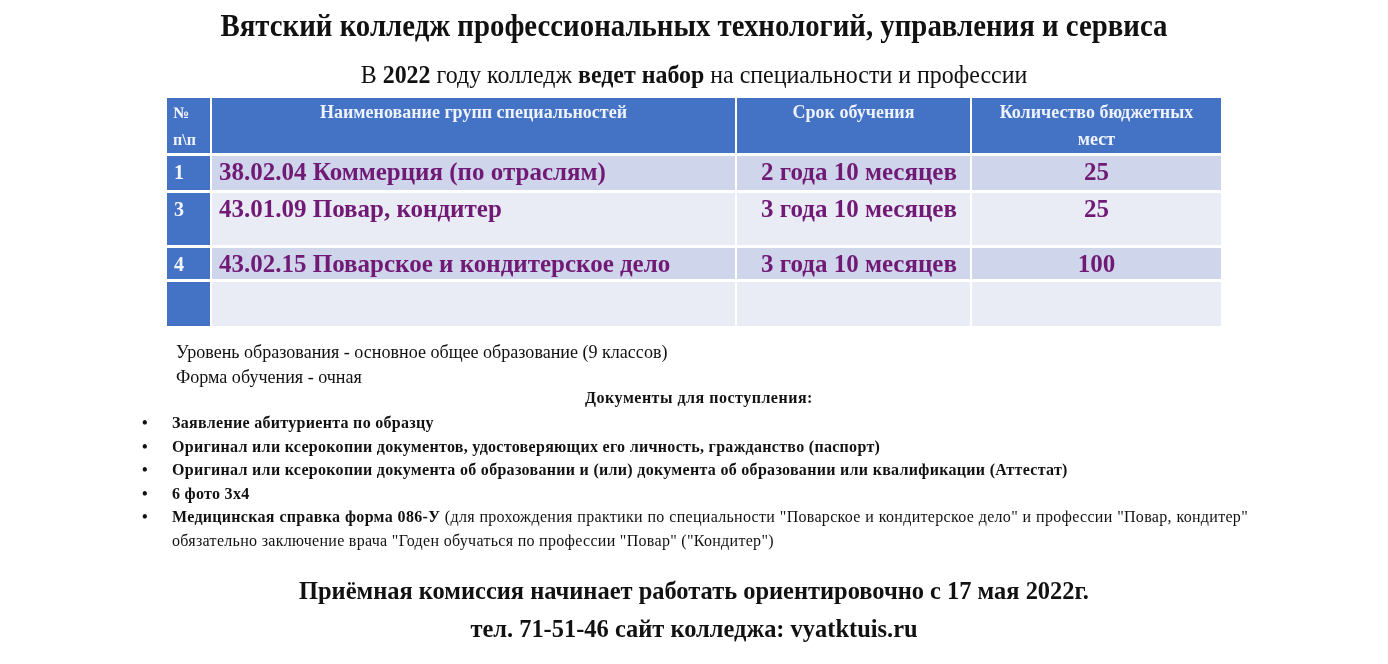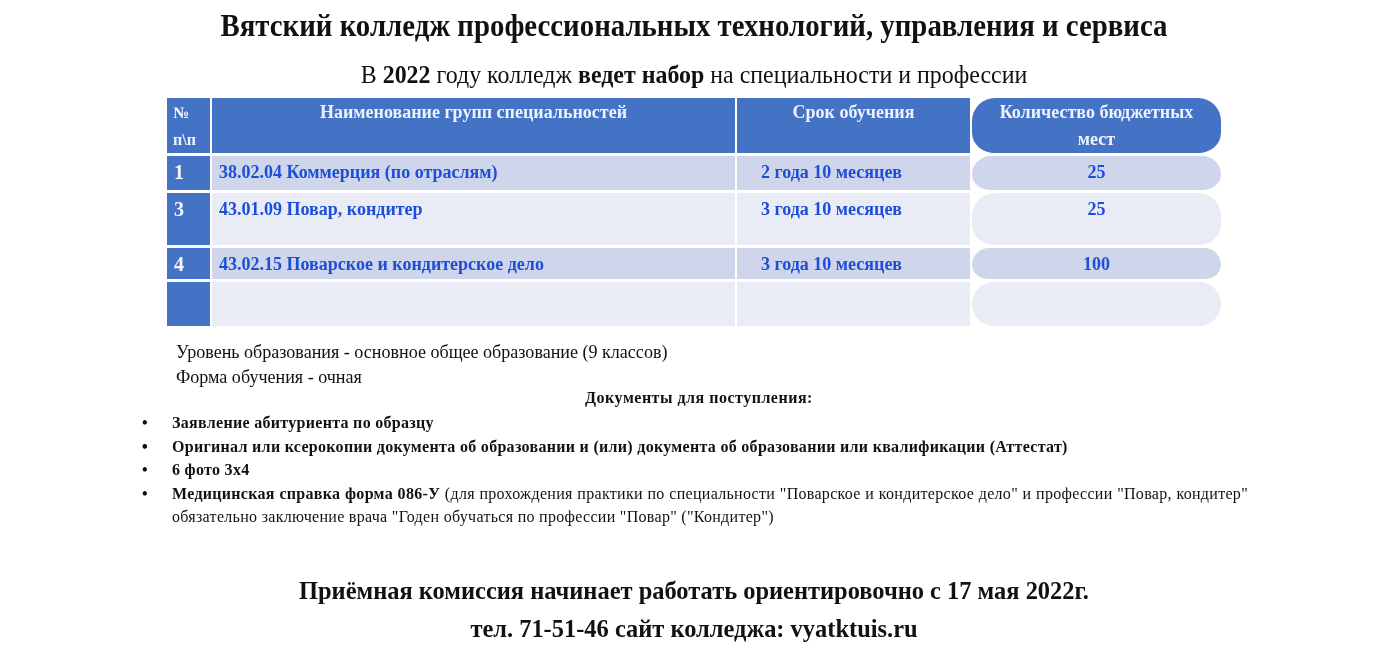--- a/index.html
+++ b/index.html
@@ -48,42 +48,41 @@
       table-layout: fixed;
     }
     table.programs th, table.programs td {
       padding: 0;
       vertical-align: top;
       border-right: 2px solid #ffffff;
       border-bottom: 3px solid #ffffff;
     }
     table.programs th:last-child, table.programs td:last-child {
       border-right: none;
-      border-radius: 23px;
     }
     table.programs th {
       background: #4472c4;
       color: #eef3ff;
       font-weight: bold;
       font-size: 18px;
       height: 52px;
       text-align: center;
       line-height: 27px;
       padding-top: 1px;
     }
     table.programs th.num-col {
       text-align: left;
       padding-left: 6px;
       font-size: 16px;
     }
     table.programs td {
       font-weight: bold;
-      font-size: 18px;
+      font-size: 25px;
       line-height: 30px;
-      color: #1d4ed8;
+      color: #701a75;
       padding-top: 1px;
     }
     table.programs td.num {
       background: #4472c4;
       color: #f4f7ff;
       padding-left: 7px;
       font-size: 20px;
     }
     table.programs td.name { padding-left: 7px; }
     table.programs td.term { padding-left: 24px; }
@@ -227,21 +226,21 @@
 
 <div class="docs-heading">Документы  для поступления:</div>
 
 <ul class="docs">
   <li>
     <span class="bullet">•</span>
     <span class="bold">Заявление абитуриента  по образцу</span><span></span>
   </li>
   <li>
     <span class="bullet">•</span>
-    <span></span>
+    <span class="bold">Оригинал или ксерокопии документов, удостоверяющих  его личность, гражданство (паспорт)</span><span></span>
   </li>
   <li>
     <span class="bullet">•</span>
     <span class="bold">Оригинал или ксерокопии документа об образовании и (или) документа об образовании или квалификации (Аттестат)</span><span></span>
   </li>
   <li>
     <span class="bullet">•</span>
     <span class="bold">6 фото 3х4</span><span></span>
   </li>
   <li class="justify">

